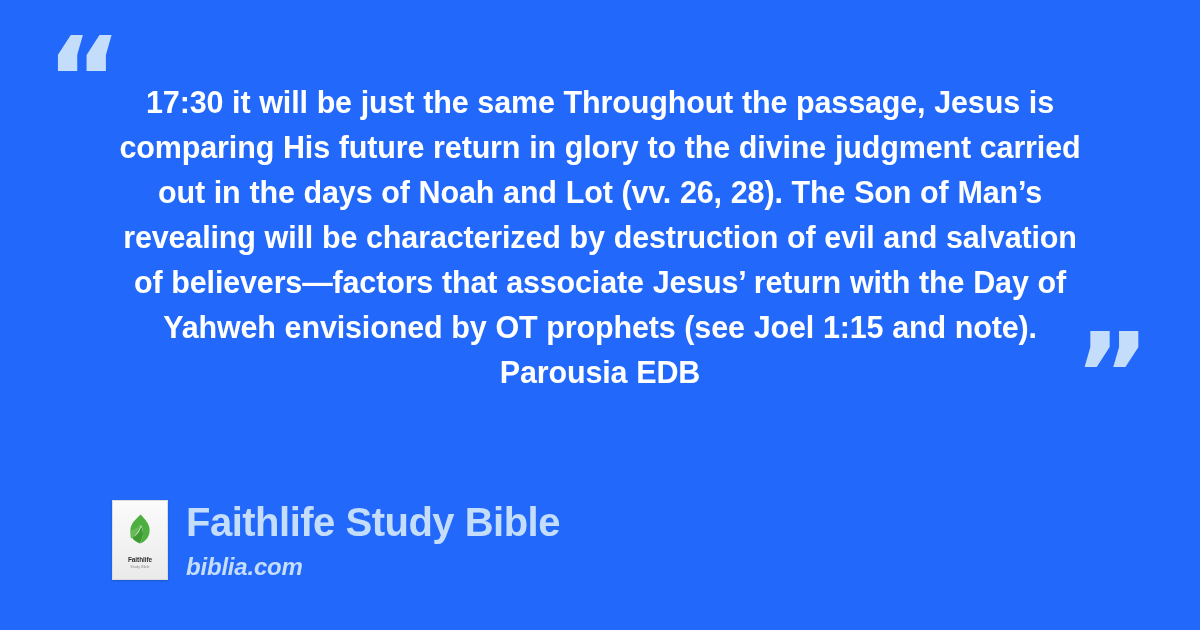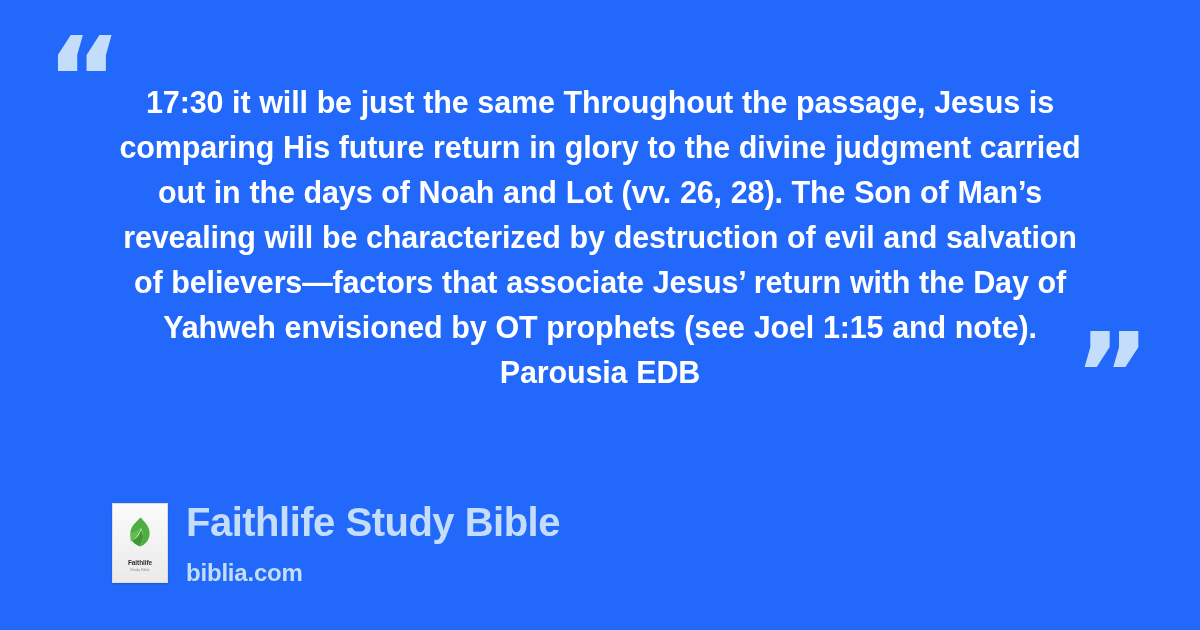--- a/index.html
+++ b/index.html
@@ -115,27 +115,28 @@
   }
   #source-title {
     color: #c3ddfb;
     font-family: "Liberation Sans", sans-serif;
     font-weight: 700;
     font-size: 40px;
     line-height: 46px;
     letter-spacing: -0.5px;
   }
   #source-url {
-    margin-top: 14px;
+    margin-top: 8px;
     color: #c3ddfb;
     font-family: "Liberation Sans", sans-serif;
     font-weight: 700;
     font-size: 24px;
     line-height: 28px;
     letter-spacing: -0.2px;
+    font-style: italic;
   }
 </style>
 </head>
 <body>
 
 <div id="quote-card">
 
   <span id="quote-mark-open" class="quote-mark">“</span>
 
   <div id="quote-text">17:30 it will be just the same Throughout the passage, Jesus is comparing His future return in glory to the divine judgment carried out in the days of Noah and Lot (vv. 26, 28). The Son of Man’s revealing will be characterized by destruction of evil and salvation of believers—factors that associate Jesus’ return with the Day of Yahweh envisioned by OT prophets (see Joel 1:15 and note). Parousia EDB</div>

